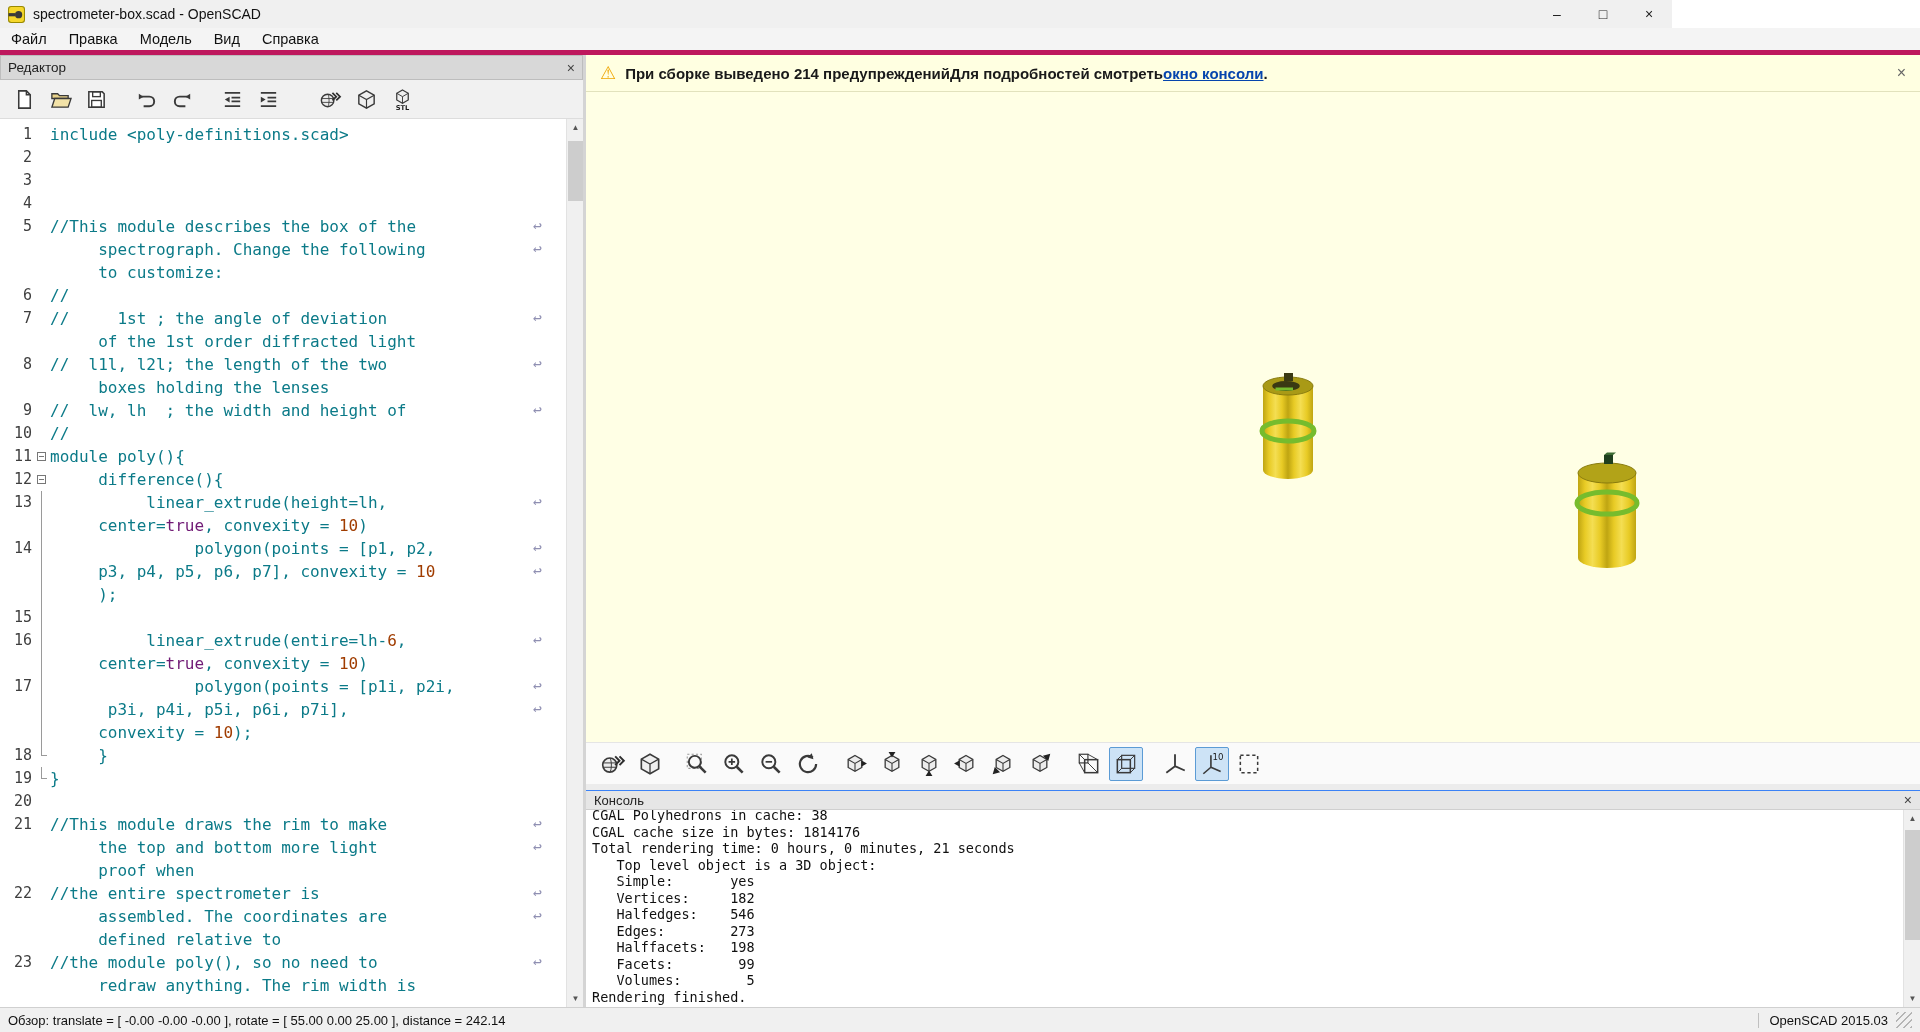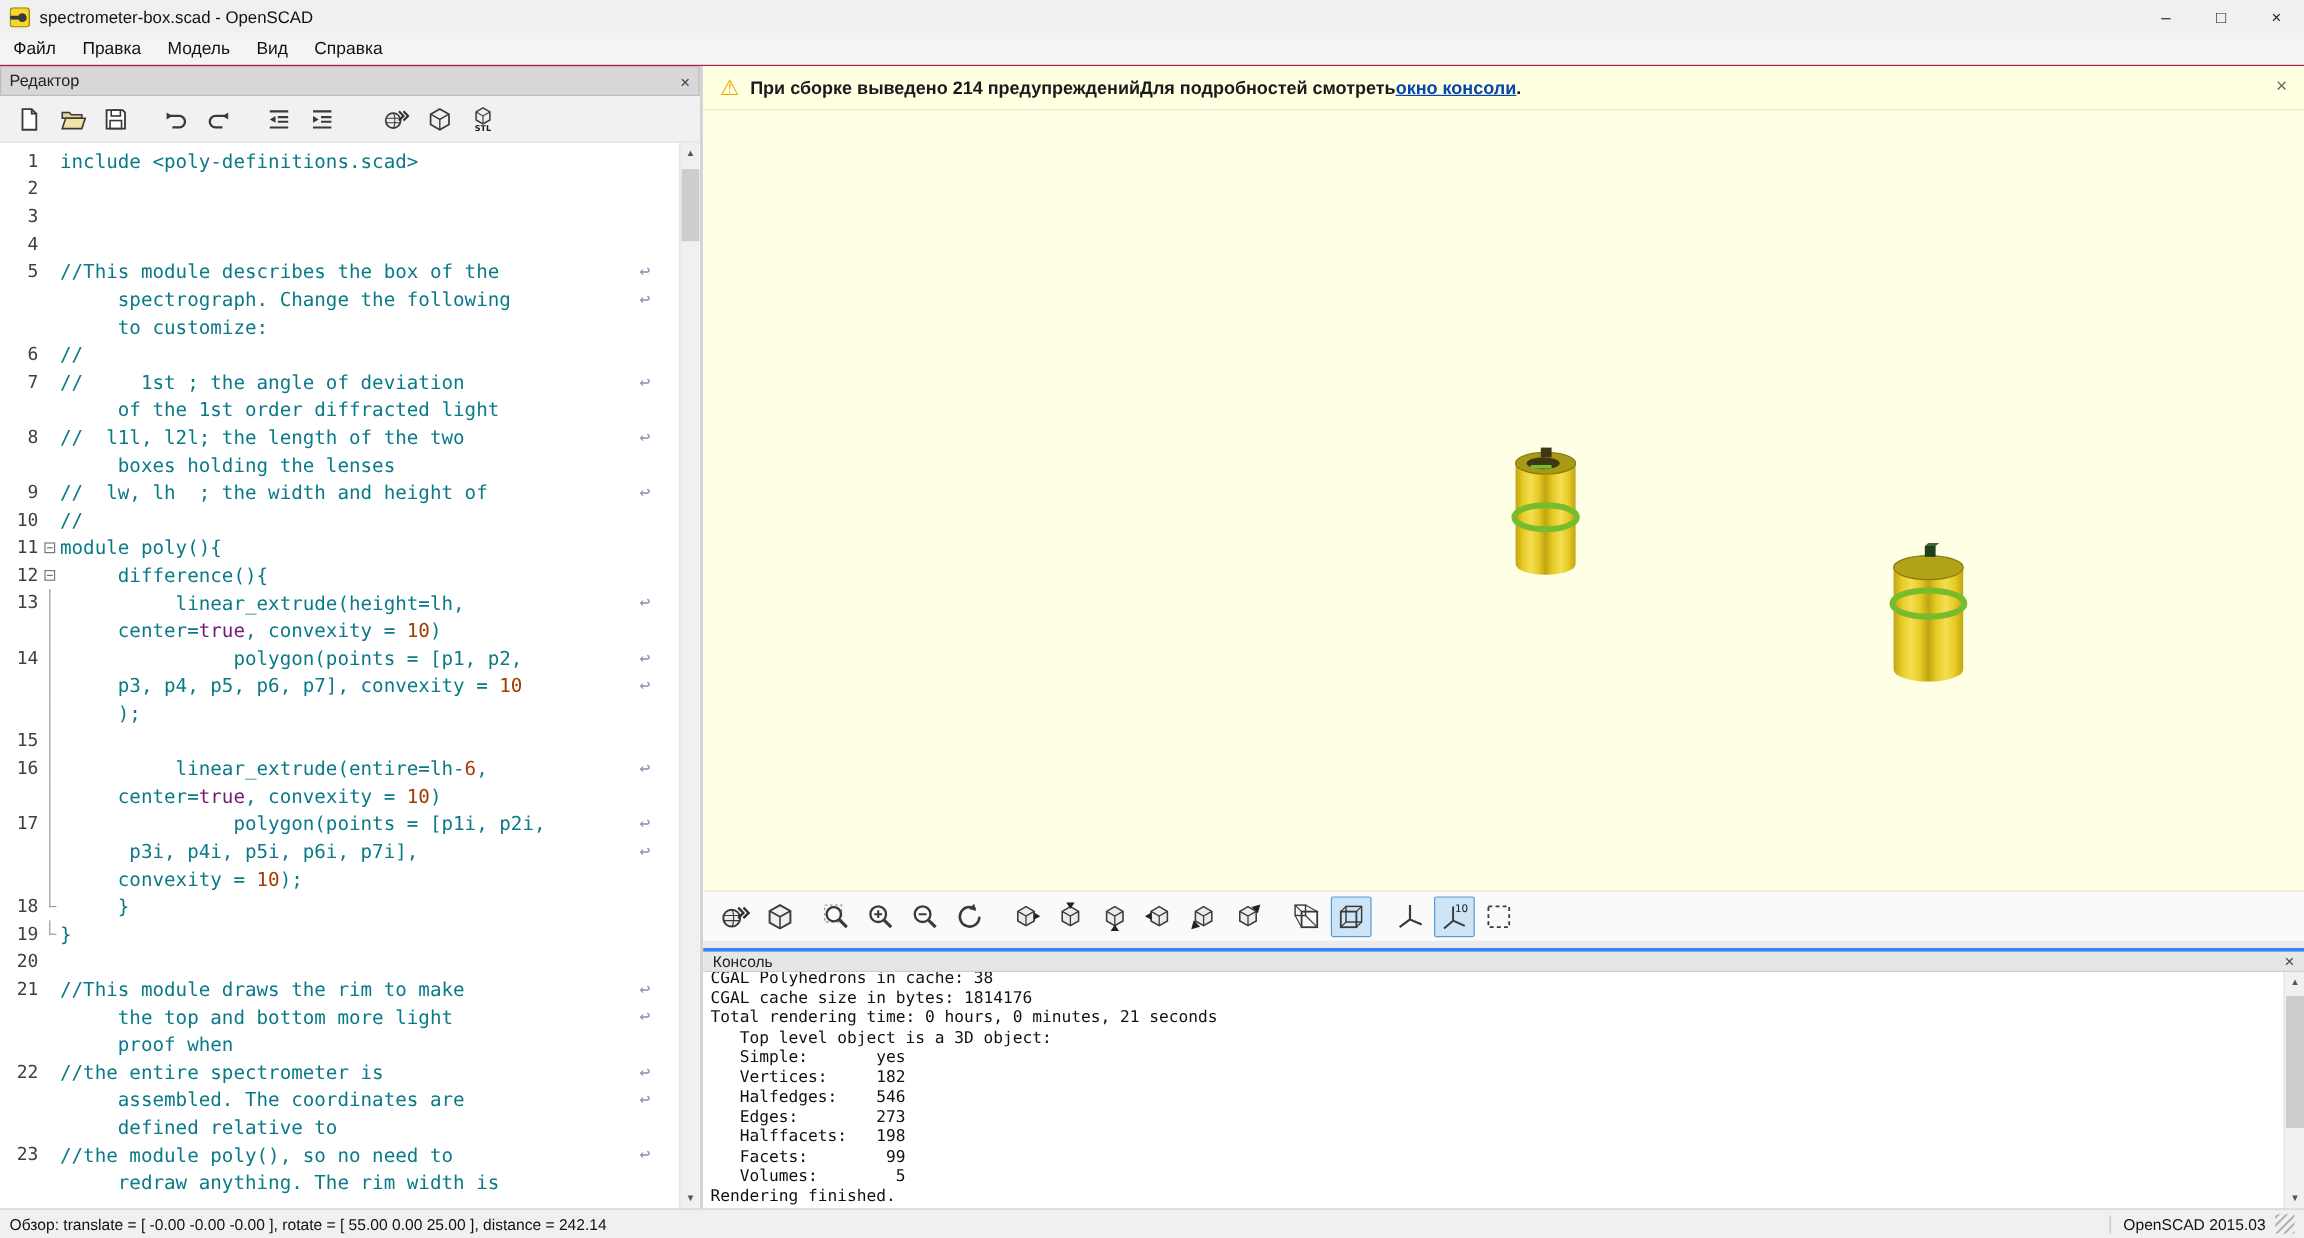--- a/index.html
+++ b/index.html
@@ -1,27 +1,27 @@
 <!DOCTYPE html>
 <html><head>
 <meta charset="utf-8">
 <style>
   *{margin:0;padding:0;box-sizing:border-box;}
   html,body{width:1920px;height:1032px;overflow:hidden;background:#fff;font-family:"Liberation Sans",sans-serif;}
   .window{position:absolute;left:0;top:0;width:1920px;height:1032px;background:#fff;overflow:hidden;}
 
   
-  .titlebar{position:absolute;left:0;top:0;width:1920px;height:28px;background:#f0f0f0;display:flex;align-items:center;padding-left:8px;}
+  .titlebar{position:absolute;left:0;top:0;width:1672px;height:28px;background:#f0f0f0;display:flex;align-items:center;padding-left:8px;}
   .app-icon{width:17px;height:17px;margin-right:8px;display:inline-flex;}
   .title-text{font-size:14px;color:#111;}
   .win-controls{margin-left:auto;display:flex;height:100%;}
   .win-btn{width:46px;height:28px;text-align:center;line-height:28px;font-size:14px;color:#222;cursor:default;}
 
   
-  .menubar{position:absolute;left:0;top:28px;width:1920px;height:27px;background:#f4f4f4;border-bottom:1px solid #be185d;display:flex;align-items:center;}
+  .menubar{position:absolute;left:0;top:28px;width:1920px;height:27px;background:#f4f4f4;border-bottom:5px solid #be185d;display:flex;align-items:center;}
   .menu-item{padding:0 11px;line-height:26px;font-size:14.5px;color:#111;}
 
   
   .editor-panel{position:absolute;left:0;top:55px;width:586px;bottom:25px;background:#fff;border-right:3px solid #d4d4d4;}
   .editor-header{height:25px;background:#d8d8d8;border:1px solid #bdbdbd;display:flex;align-items:center;font-size:13.5px;color:#222;padding:0 7px;}
   .panel-close{margin-left:auto;color:#444;font-size:14px;line-height:1;}
   .editor-toolbar{height:39px;background:#f1f1f1;border-bottom:1px solid #ddd;display:flex;align-items:center;padding-left:8px;}
   .tool-btn{width:32px;height:32px;display:inline-flex;align-items:center;justify-content:center;margin-right:4px;border:1px solid transparent;text-decoration:underline;}
   .tool-btn svg{width:23px;height:23px;}
 
@@ -51,21 +51,21 @@
   .console-link{color:#0645ad;text-decoration:underline;cursor:pointer;}
   .banner-close{position:absolute;right:14px;color:#666;font-weight:normal;font-size:16px;}
 
   .viewport{position:absolute;left:0;right:0;top:37px;height:650px;background:#ffffe5;}
   .viewport-toolbar{position:absolute;left:0;right:0;top:687px;height:42px;background:#fafafa;border-top:1px solid #e5e5e5;display:flex;align-items:center;padding-left:10px;}
   .vtool-btn{width:34px;height:34px;display:inline-flex;align-items:center;justify-content:center;margin-right:3px;border:1px solid transparent;border-radius:2px;}
   .vtool-btn svg{width:26px;height:26px;}
   .vtool-btn.selected{background:#cde3f6;border:1px solid #5b9bd5;}
 
   .splitter{position:absolute;left:0;right:0;top:729px;height:6px;background:#ececec;}
-  .console-header{position:absolute;left:0;right:0;top:735px;height:20px;background:#e6e6e6;border-top:3px solid #3b82f6;border-bottom:1px solid #cfcfcf;display:flex;align-items:center;font-size:13px;color:#222;padding:0 8px;}
+  .console-header{position:absolute;left:0;right:0;top:735px;height:20px;background:#e6e6e6;border-top:1px solid #3b82f6;border-bottom:1px solid #cfcfcf;display:flex;align-items:center;font-size:13px;color:#222;padding:0 8px;}
   .console-body{position:absolute;left:0;right:0;top:755px;bottom:0;background:#fff;overflow:hidden;}
   .console-lines{position:absolute;left:6px;right:20px;top:-3px;}
   .console-line{font-family:"DejaVu Sans Mono",monospace;font-size:13.5px;line-height:16.5px;white-space:pre;color:#101010;}
 
   
   .statusbar{position:absolute;left:0;bottom:0;width:1920px;height:25px;background:#f0f0f0;border-top:1px solid #d0d0d0;display:flex;align-items:center;font-size:13px;color:#111;padding:0 8px;}
   .status-left{flex:1;}
   .status-sep{border-left:1px solid #c0c0c0;height:15px;margin:0 10px;}
   .grip{width:16px;height:16px;margin-left:8px;background:
     repeating-linear-gradient(315deg,#b5b5b5 0 1.5px,transparent 1.5px 5px);}

